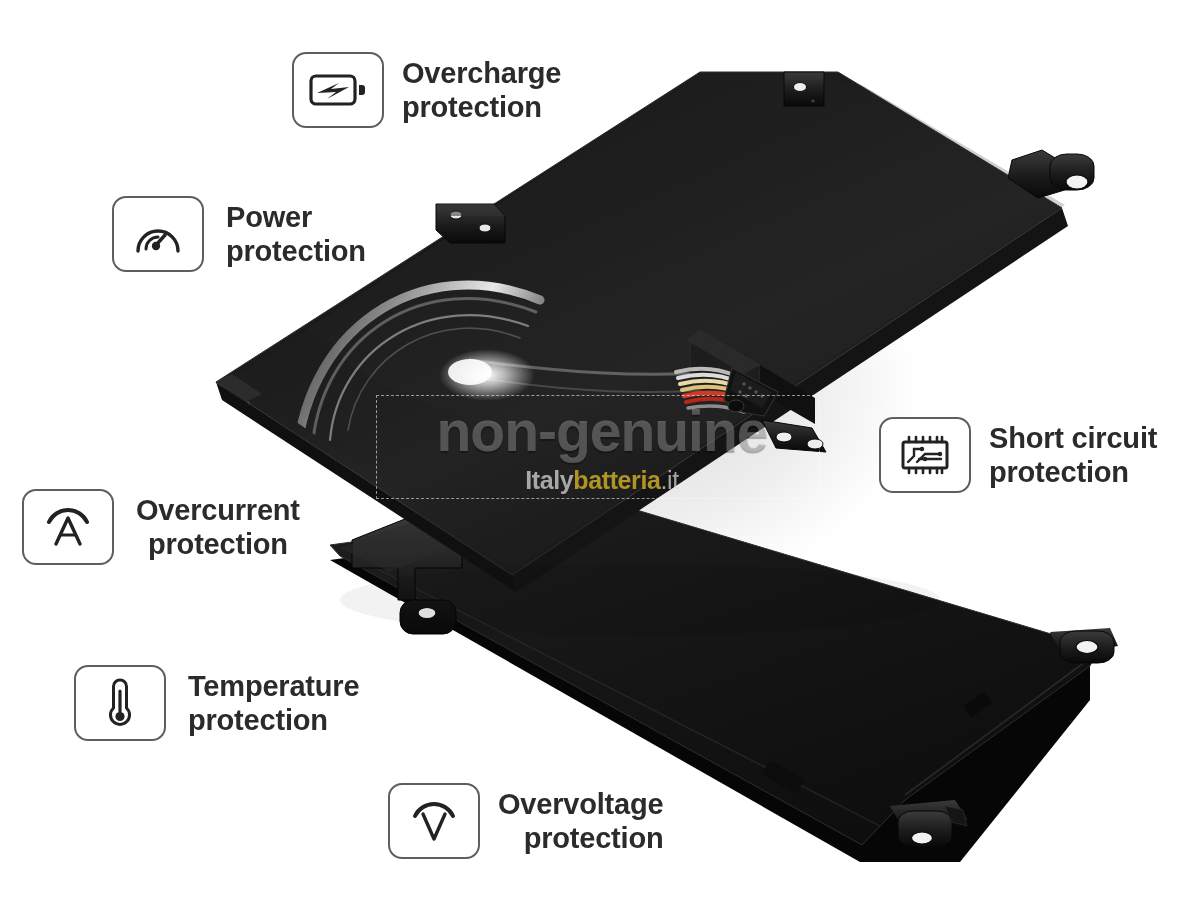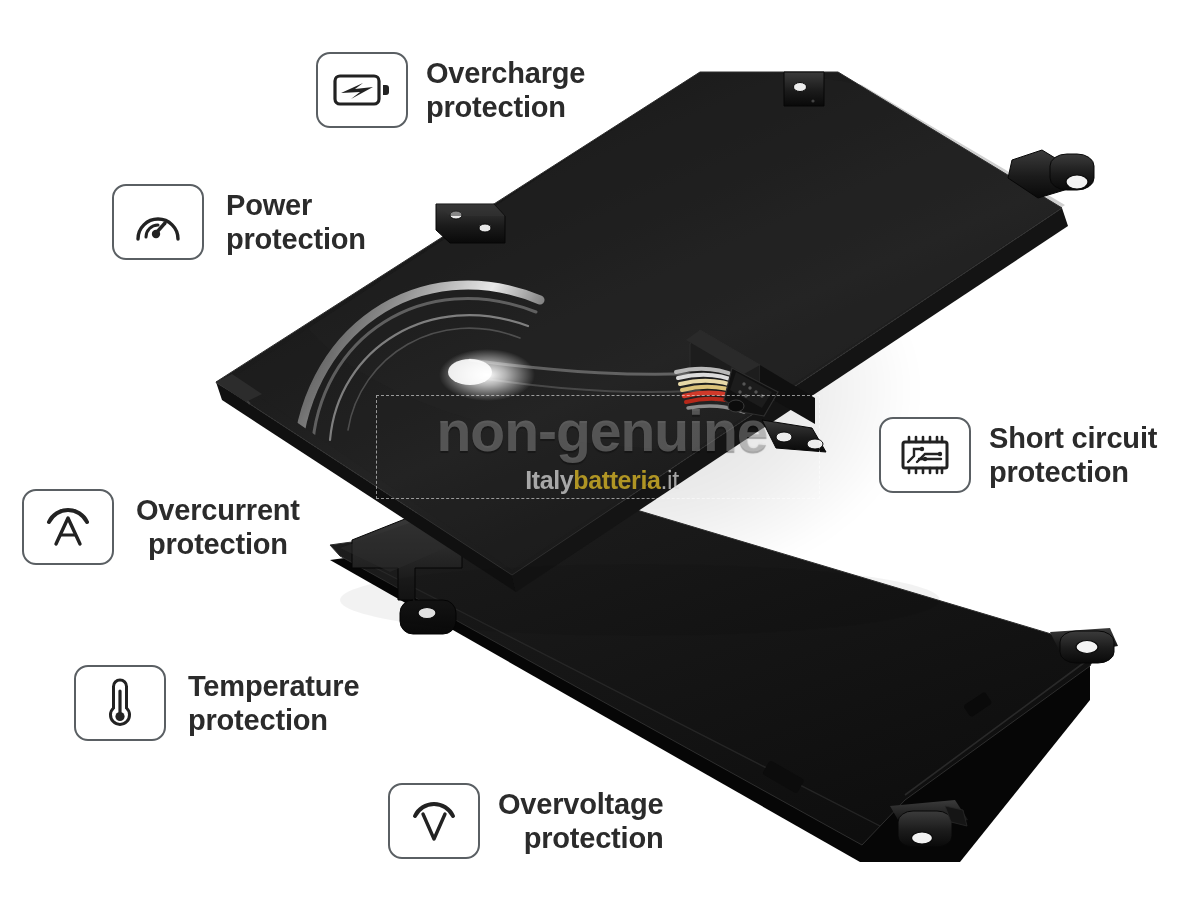--- a/index.html
+++ b/index.html
@@ -40,22 +40,22 @@
     margin-left:18px;
     font-size:29px;
     line-height:1.18;
     font-weight:700;
     color:#2b2b2b;
     letter-spacing:-0.2px;
     white-space:pre-line;
     text-shadow:0 0 2px rgba(255,255,255,0.9), 0 0 6px rgba(255,255,255,0.85);
   }
 
-  #co-overcharge   {left:292px;  top:52px;margin-left:24px;}
-  #co-power        {left:112px;  top:184px;}
+  #co-overcharge   {left:292px;  top:52px;}
+  #co-power        {left:112px;  top:196px;}
   #co-shortcircuit {left:856px;  top:417px;padding-left:23px;}
   #co-overcurrent  {left:22px;   top:489px;text-align:center;}
   #co-temperature  {left:74px;   top:665px;}
   #co-overvoltage  {left:388px;  top:783px;text-align:right;}
 
   #co-power .clabel,
   #co-overcurrent .clabel,
   #co-temperature .clabel{margin-left:22px;}
 
   

